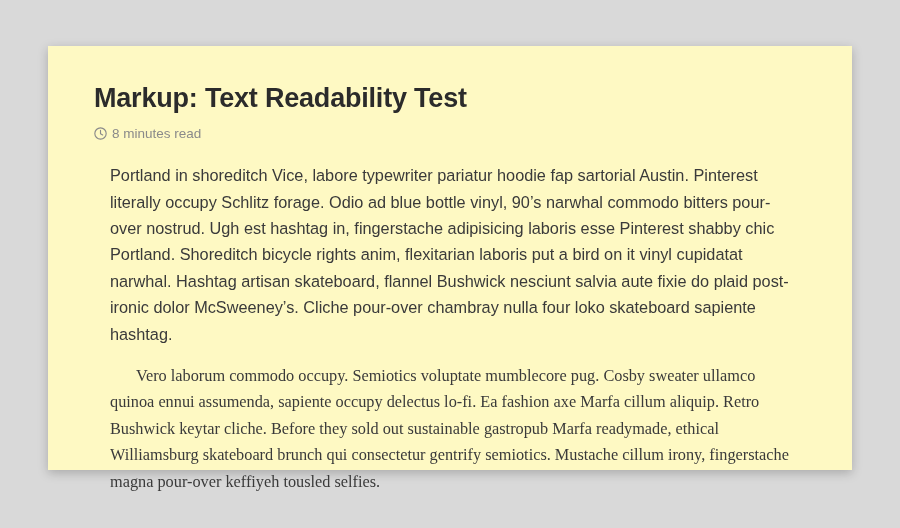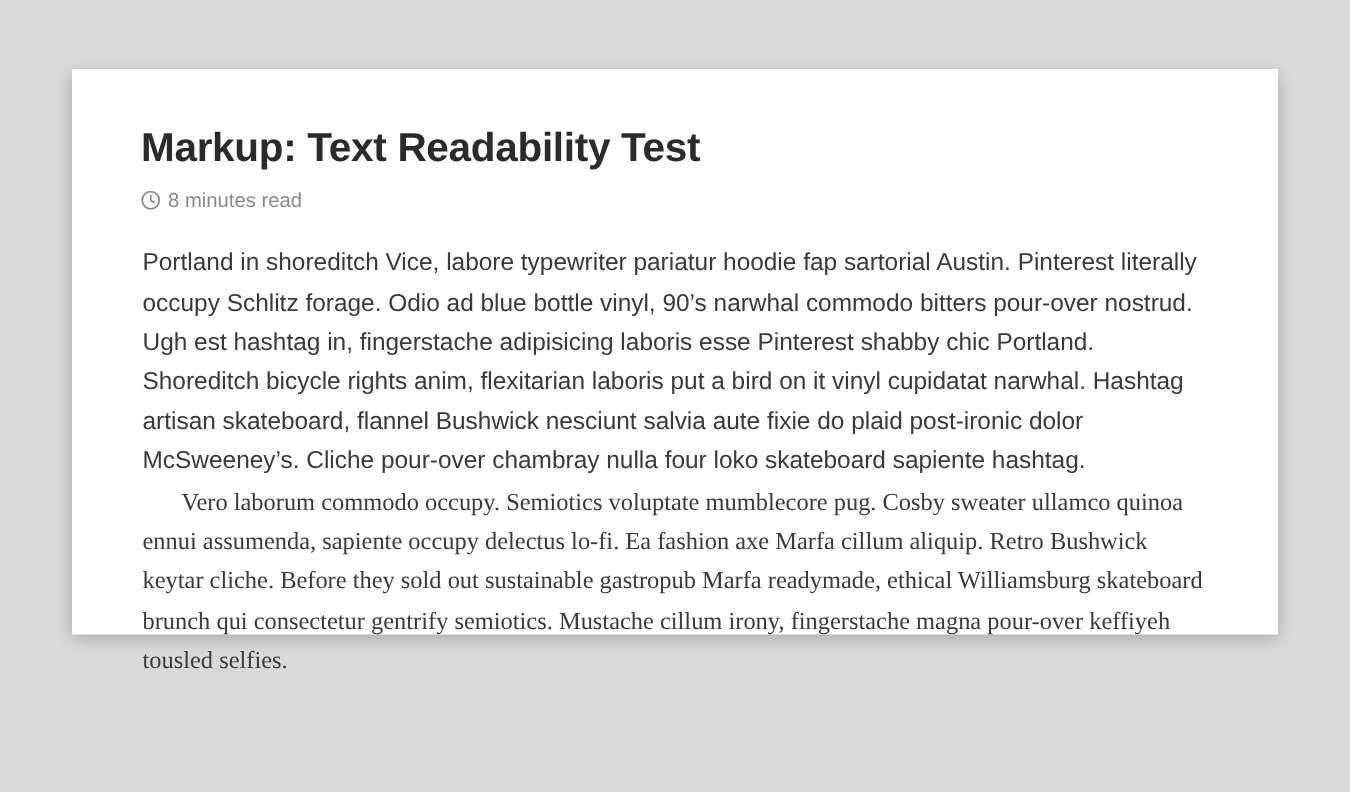--- a/index.html
+++ b/index.html
@@ -17,22 +17,22 @@
     position: relative;
     width: 900px;
     height: 528px;
     box-sizing: border-box;
   }
   .card {
     position: absolute;
     left: 48px;
     top: 46px;
     width: 804px;
-    height: 377px;
-    background: #ffffff;
+    height: 424px;
+    background: #fef9c3;
     box-shadow: 0 3px 10px rgba(0,0,0,0.22);
     box-sizing: border-box;
     padding: 30px 46px 0 46px;
   }
   .post-title {
     margin: 0;
     font-size: 27px;
     font-weight: bold;
     color: #2b2b2b;
     letter-spacing: -0.2px;
@@ -54,21 +54,21 @@
     flex: 0 0 auto;
     line-height: 0;
   }
   .clock-icon svg {
     display: block;
   }
   .meta-text {
     line-height: 1;
   }
   .body-text {
-    margin: 1px;
+    margin: 16px;
     margin-top: 22px;
     font-size: 16.3px;
     line-height: 1.62;
     color: #3a3a3a;
     text-align: left;
   }
   .body-text.second {
     margin-top: 0;
     text-indent: 26px;
     font-family: Liberation Serif, serif;

